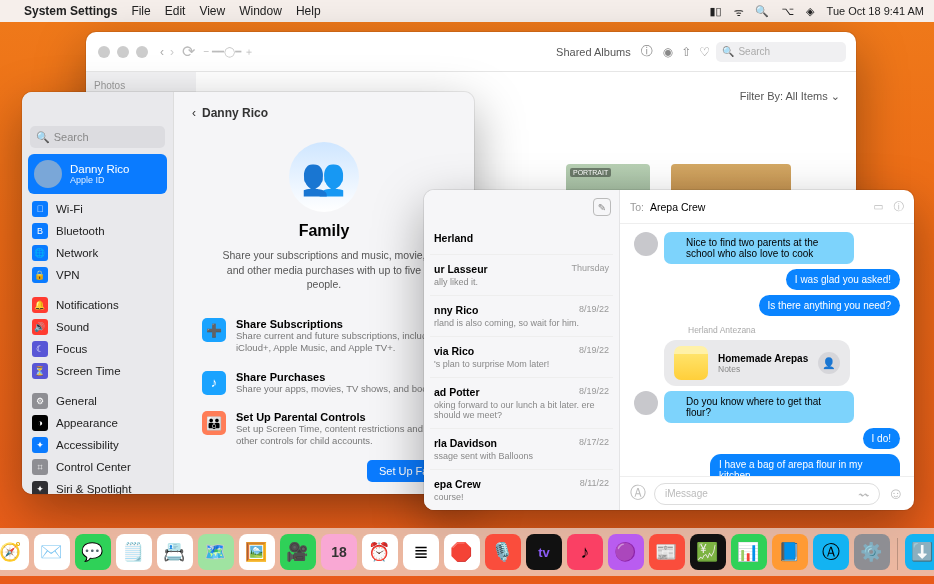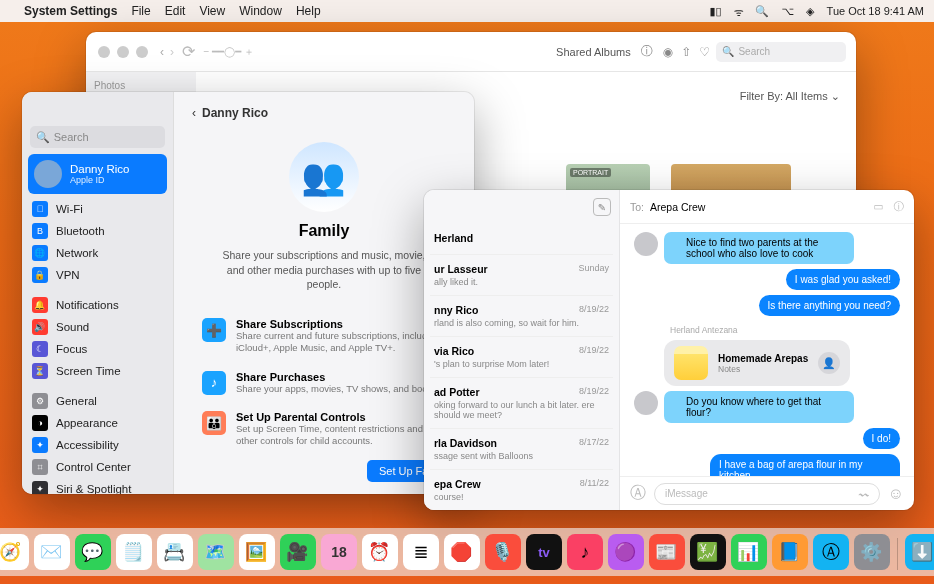--- a/index.html
+++ b/index.html
@@ -59,21 +59,21 @@
 .conv .row1{display:flex; justify-content:space-between; font-weight:600; font-size:10.5px;}
 .conv .row1 .d{font-weight:400; color:#999; font-size:9px;}
 .conv .prev{color:#888; font-size:9px; margin-top:2px; max-height:22px; overflow:hidden;}
 .messages .right{position:absolute; left:196px; right:0; top:0; bottom:0; display:flex; flex-direction:column;}
 .tohdr{height:34px; border-bottom:1px solid #eee; display:flex; align-items:center; padding:8px 10px; font-size:10.5px; gap:6px;}
 .tohdr .lab{color:#999;}
 .tohdr .ric{margin-left:auto; display:flex; gap:10px; color:#bbb;}
 .chat{flex:1; overflow:auto; padding:8px 14px; font-size:10px; display:flex; flex-direction:column; gap:5px;}
 .inbub{align-self:flex-start; max-width:190px; background:#7dd3fc; padding:5px 22px; border-radius:7px;}
 .outbub{align-self:flex-end; max-width:190px; background:#0a84ff; color:#fff; padding:5px 9px; border-radius:11px;}
-.sender{align-self:flex-start; font-size:8.5px; color:#aaa; margin-left:36px; margin-top:4px;}
+.sender{align-self:flex-start; font-size:8.5px; color:#aaa; margin-left:54px; margin-top:4px;}
 .withava{display:flex; gap:6px; align-self:flex-start; }
 .miniava{width:24px; height:24px; border-radius:50%; background:#c8c8cc; flex:none;}
 .attachment{align-self:flex-start; display:flex; align-items:center; gap:10px; background:#e9e9eb; border-radius:12px; padding:6px 10px; margin-left:30px;}
 .noteicon{width:34px;height:34px;border-radius:7px;background:linear-gradient(#ffe36a,#ffcf3a);border-top:8px solid #fff1a8;}
 .attachment .tt .t{font-size:10px; font-weight:600;}
 .attachment .tt .s{font-size:8.5px; color:#888;}
 .addp{width:22px;height:22px;border-radius:50%;background:#d6d6da;display:flex;align-items:center;justify-content:center;font-size:11px;}
 .inputbar{height:34px; border-top:1px solid #eee; display:flex; align-items:center; padding:0 10px; gap:8px;}
 .msgfield{flex:1; height:22px; border:1px solid #ddd; border-radius:12px; padding:0 10px; font-size:10px; color:#bbb; display:flex; align-items:center; justify-content:space-between;}
 
@@ -257,21 +257,21 @@
         <div class="conv">
           <div class="row1">
             <span>Herland</span>
             <span class="d"></span>
           </div>
           <div class="prev"></div>
         </div>
         <div class="conv">
           <div class="row1">
             <span>ur Lasseur</span>
-            <span class="d">Sunday</span>
+            <span class="d">Thursday</span>
           </div>
           <div class="prev">ally liked it.</div>
         </div>
         <div class="conv">
           <div class="row1">
             <span>nny Rico</span>
             <span class="d">8/19/22</span>
           </div>
           <div class="prev">rland is also coming, so wait for him.</div>
         </div>

